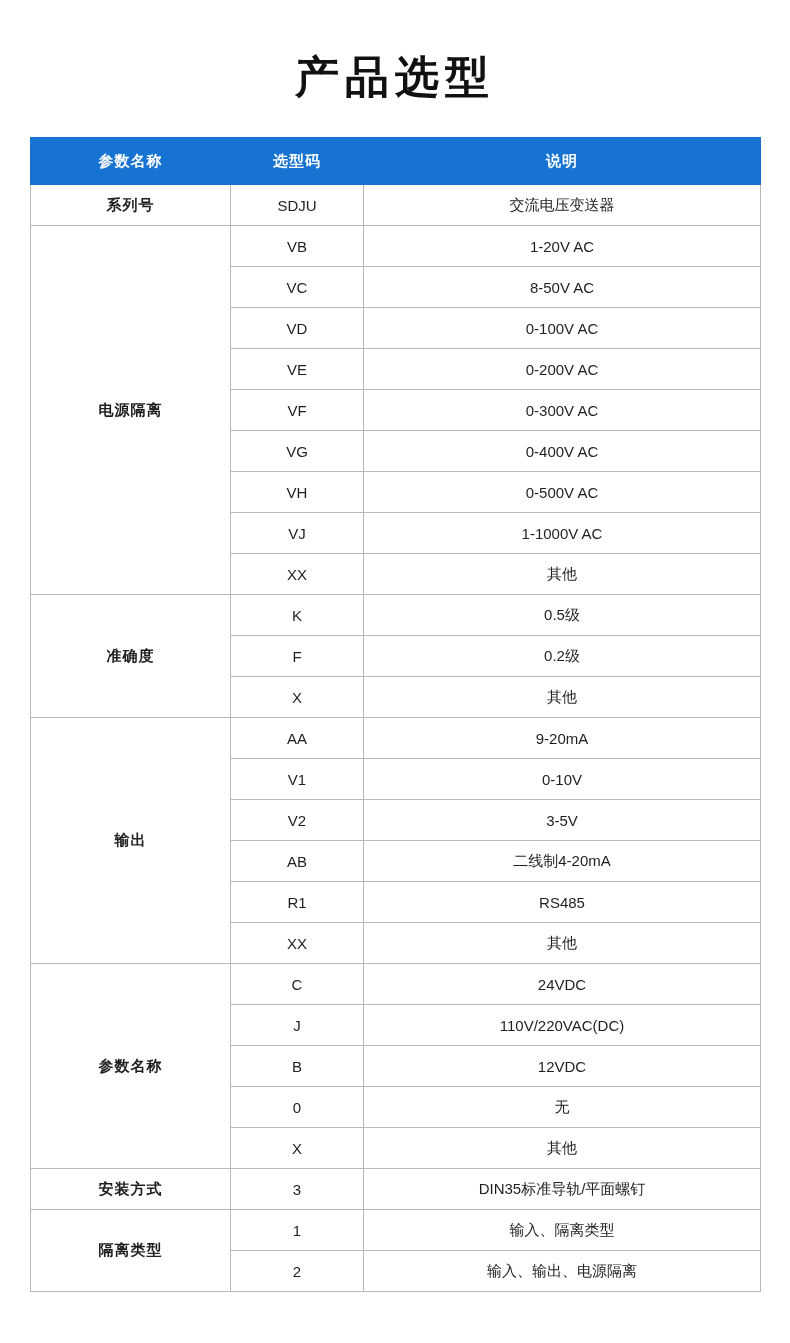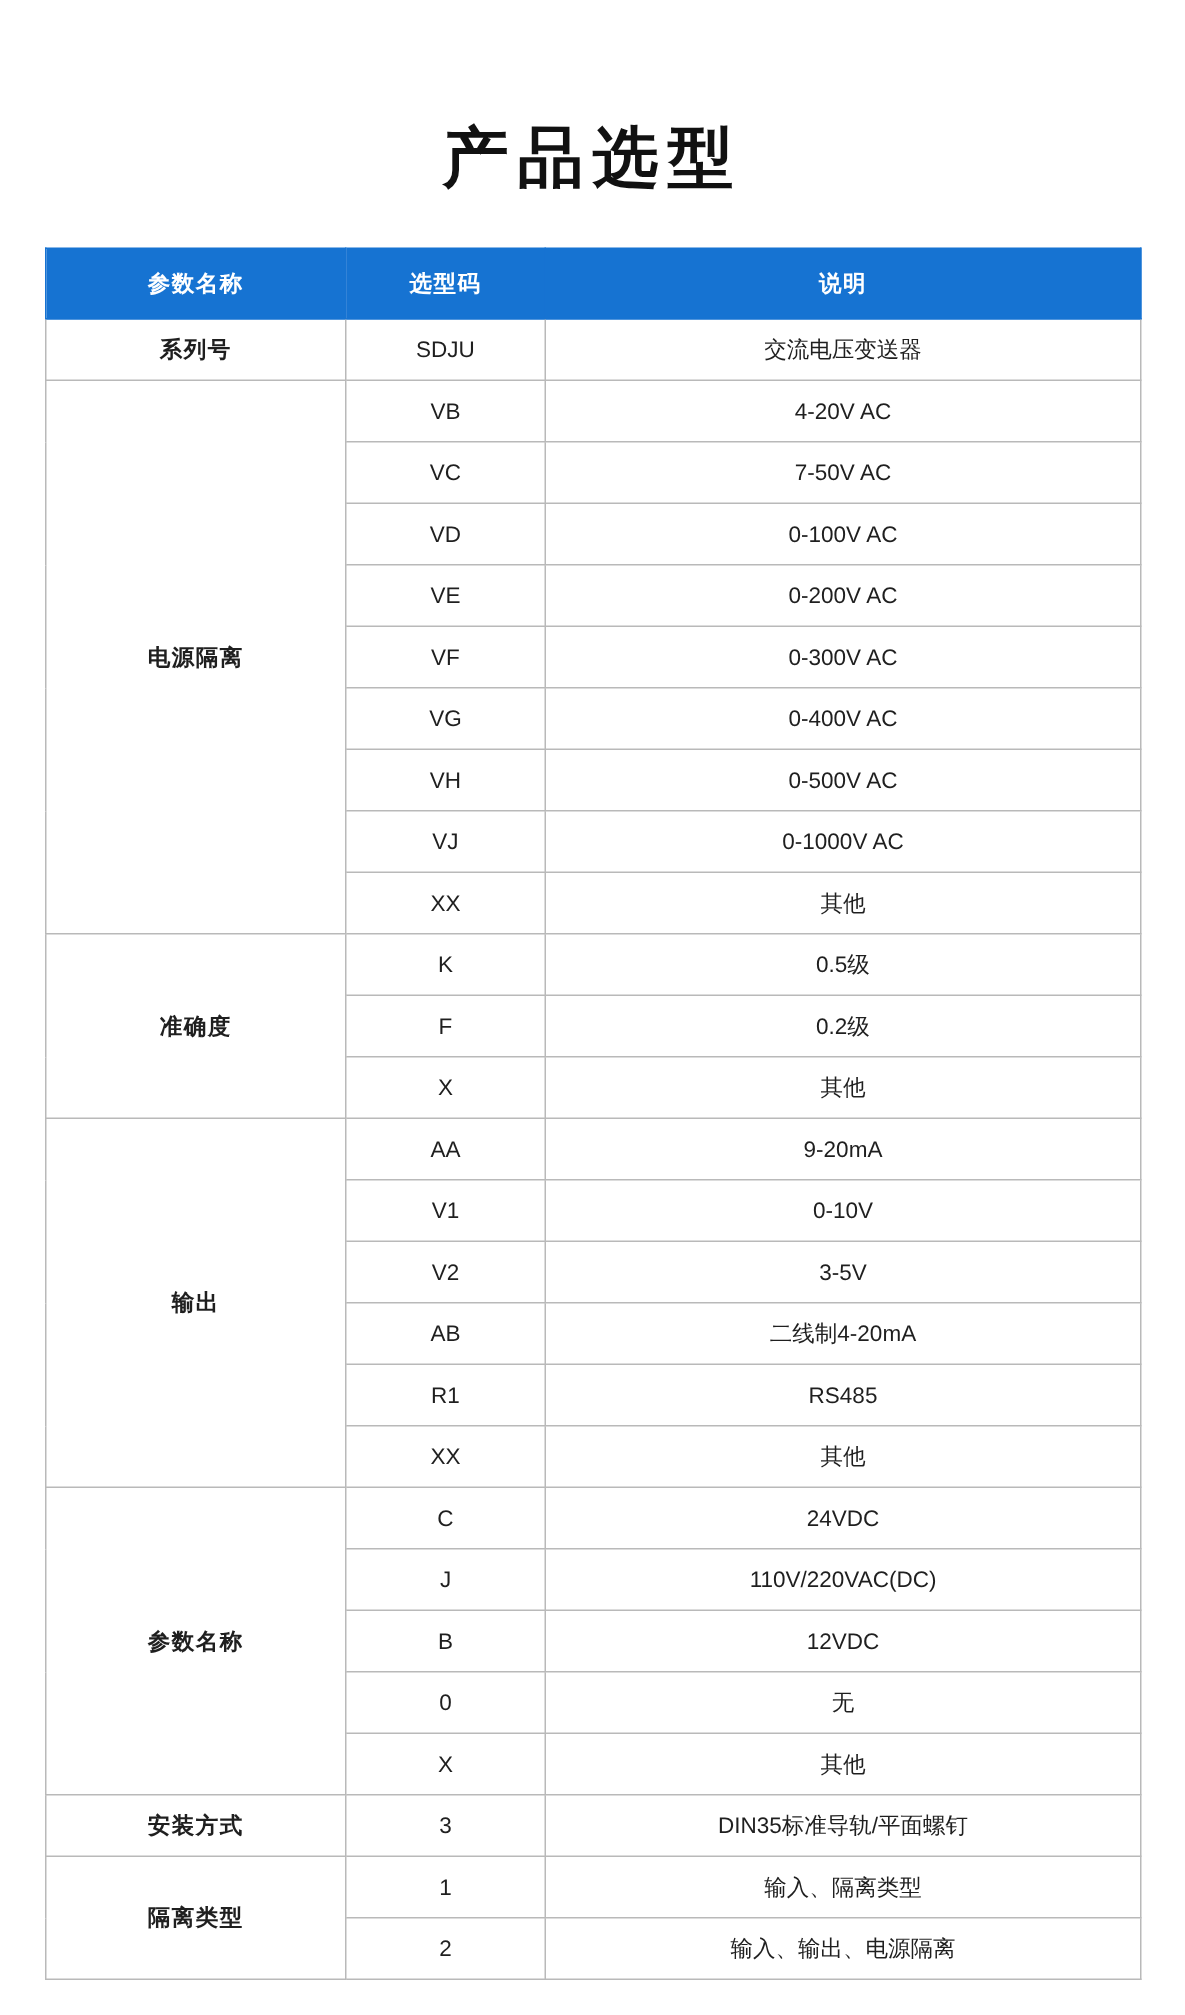--- a/index.html
+++ b/index.html
@@ -20,21 +20,21 @@
     position: relative;
     box-sizing: border-box;
   }
   .page-title {
     text-align: center;
     font-size: 44px;
     font-weight: bold;
     letter-spacing: 6px;
     color: #111111;
     margin: 0;
-    padding-top: 76px;
+    padding-top: 48px;
     padding-bottom: 30px;
     font-family: "Liberation Sans", "DejaVu Sans", sans-serif;
   }
   .table-wrap {
     padding: 0 30px;
     box-sizing: border-box;
   }
   table.sel {
     width: 730px;
     border-collapse: collapse;
@@ -100,25 +100,25 @@
       </thead>
       <tbody id="tbody">
           <tr>
             <td class="param" rowspan="1">系列号</td>
             <td class="code">SDJU</td>
             <td class="desc">交流电压变送器</td>
           </tr>
           <tr>
             <td class="param" rowspan="9">电源隔离</td>
             <td class="code">VB</td>
-            <td class="desc">4-20V AC</td>
+            <td class="desc">1-20V AC</td>
           </tr>
           <tr>
             <td class="code">VC</td>
-            <td class="desc">7-50V AC</td>
+            <td class="desc">8-50V AC</td>
           </tr>
           <tr>
             <td class="code">VD</td>
             <td class="desc">0-100V AC</td>
           </tr>
           <tr>
             <td class="code">VE</td>
             <td class="desc">0-200V AC</td>
           </tr>
           <tr>
@@ -128,21 +128,21 @@
           <tr>
             <td class="code">VG</td>
             <td class="desc">0-400V AC</td>
           </tr>
           <tr>
             <td class="code">VH</td>
             <td class="desc">0-500V AC</td>
           </tr>
           <tr>
             <td class="code">VJ</td>
-            <td class="desc">0-1000V AC</td>
+            <td class="desc">1-1000V AC</td>
           </tr>
           <tr>
             <td class="code">XX</td>
             <td class="desc">其他</td>
           </tr>
           <tr>
             <td class="param" rowspan="3">准确度</td>
             <td class="code">K</td>
             <td class="desc">0.5级</td>
           </tr>

